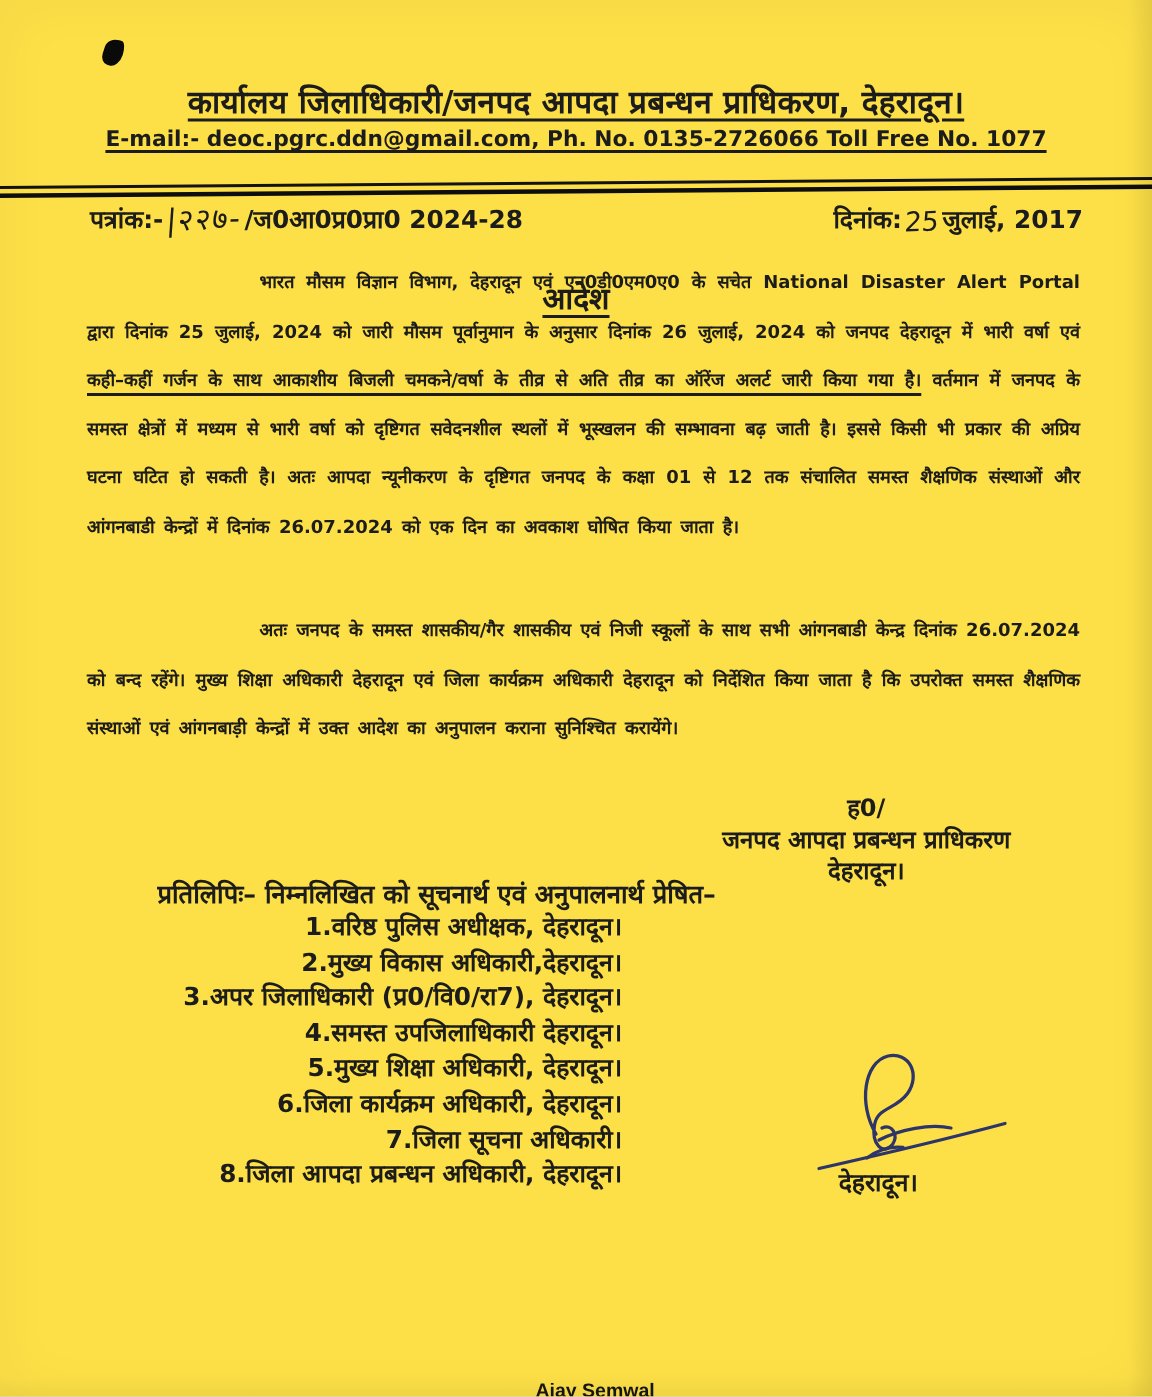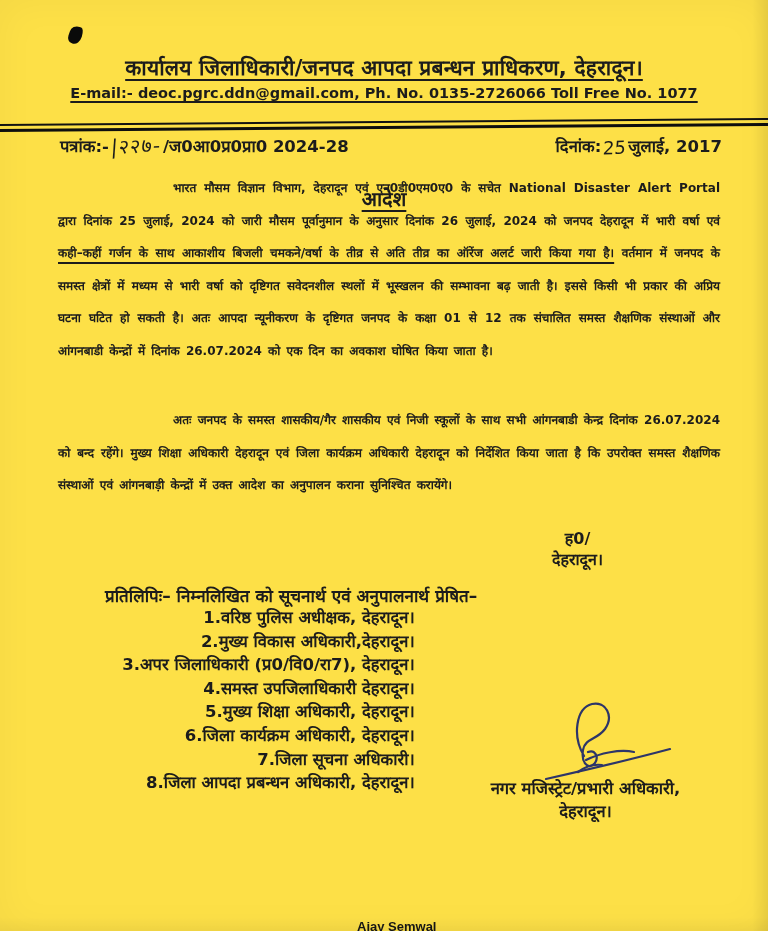--- a/index.html
+++ b/index.html
@@ -108,20 +108,21 @@
   </div>
 
   <div class="order-heading">आदेश</div>
 
   <p class="para para1"><span>भारत मौसम विज्ञान विभाग, देहरादून एवं एन0डी0एम0ए0 के सचेत National Disaster Alert Portal द्वारा दिनांक 25 जुलाई, 2024 को जारी मौसम पूर्वानुमान के अनुसार दिनांक 26 जुलाई, 2024 को जनपद देहरादून में भारी वर्षा एवं </span><span class="u-seg">कही–कहीं गर्जन के साथ आकाशीय बिजली चमकने/वर्षा के तीव्र से अति तीव्र का ऑरेंज अलर्ट जारी किया गया है।</span><span> वर्तमान में जनपद के समस्त क्षेत्रों में मध्यम से भारी वर्षा को दृष्टिगत सवेदनशील स्थलों में भूस्खलन की सम्भावना बढ़ जाती है। इससे किसी भी प्रकार की अप्रिय घटना घटित हो सकती है। अतः आपदा न्यूनीकरण के दृष्टिगत जनपद के कक्षा 01 से 12 तक संचालित समस्त शैक्षणिक संस्थाओं और आंगनबाडी केन्द्रों में दिनांक 26.07.2024 को एक दिन का अवकाश घोषित किया जाता है।</span></p>
 
   <p class="para para2">अतः जनपद के समस्त शासकीय/गैर शासकीय एवं निजी स्कूलों के साथ सभी आंगनबाडी केन्द्र दिनांक 26.07.2024 को बन्द रहेंगे। मुख्य शिक्षा अधिकारी देहरादून एवं जिला कार्यक्रम अधिकारी देहरादून को निर्देशित किया जाता है कि उपरोक्त समस्त शैक्षणिक संस्थाओं एवं आंगनबाड़ी केन्द्रों में उक्त आदेश का अनुपालन कराना सुनिश्चित करायेंगे।</p>
 
   <div class="signatory">
     <div>ह0/</div>
+    <div>जनपद आपदा प्रबन्धन प्राधिकरण</div>
     <div>देहरादून।</div>
   </div>
 
   <div class="copies-heading">प्रतिलिपिः– निम्नलिखित को सूचनार्थ एवं अनुपालनार्थ प्रेषित–</div>
 
   <ol class="copies-list">
     <li>वरिष्ठ पुलिस अधीक्षक, देहरादून।</li>
     <li>मुख्य विकास अधिकारी,देहरादून।</li>
     <li>अपर जिलाधिकारी (प्र0/वि0/रा7), देहरादून।</li>
     <li>समस्त उपजिलाधिकारी देहरादून।</li>
@@ -134,19 +135,18 @@
   <svg class="signature-scribble" width="155" height="92" viewBox="0 0 155 92">
     <g fill="none" stroke="#2d3569" stroke-width="2.2" stroke-linecap="round">
       <path d="M56,62 C44,42 48,14 64,10 C78,7 86,22 77,35 C69,46 57,44 55,56 C53,68 60,77 67,69 C71,63 67,55 60,58"></path>
       <path d="M58,66 C72,59 92,55 106,58"></path>
       <path d="M18,85 C58,76 112,63 142,55"></path>
       <path d="M50,78 C58,72 66,70 74,71"></path>
     </g>
   </svg>
 
   <div class="countersign">
-    <div>नगर मजिस्ट्रेट/प्रभारी अधिकारी,</div>
     <div>देहरादून।</div>
   </div>
 
   <div class="footer-name">Ajay Semwal</div>
 
 </div>
 
 </body></html>

